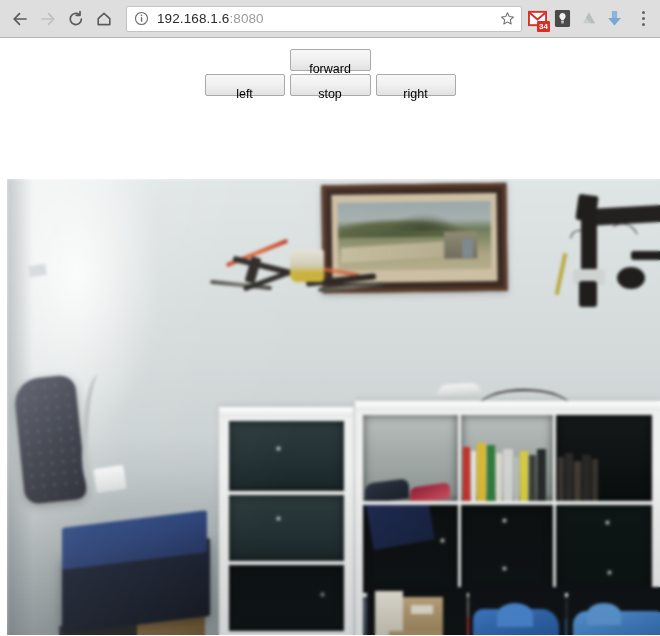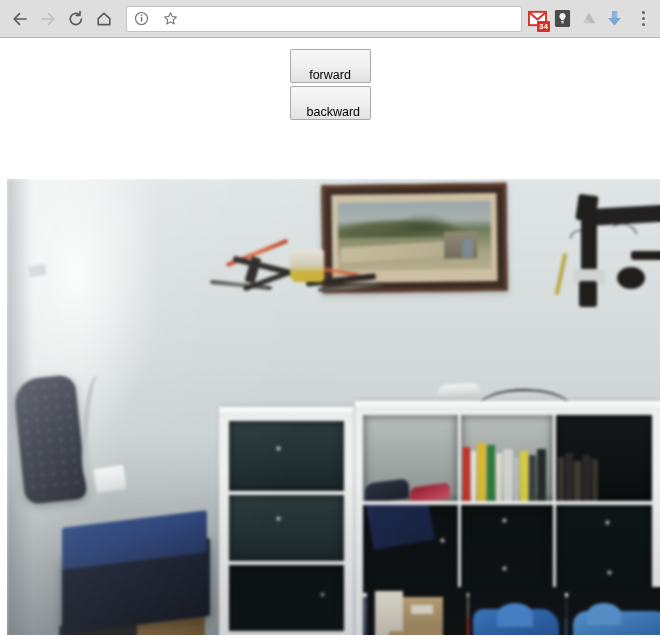--- a/index.html
+++ b/index.html
@@ -124,21 +124,21 @@
     gap: 5px;
     margin-bottom: 3px;
   }
   .ctrl-btn {
     font-family: "Liberation Sans", sans-serif;
     font-size: 12.5px;
     color: #000000;
     background: linear-gradient(to bottom, #f7f7f7 0%, #f1f1f1 45%, #e2e2e2 100%);
     border: 1px solid #a9a9a9;
     border-radius: 2px;
-    padding: 16px;
+    padding: 10px;
     height: 21px;
     line-height: 19px;
     text-align: center;
     box-sizing: border-box;
     cursor: default;
   }
   .ctrl-btn.w-left   { width: 80px; }
   .ctrl-btn.w-mid    { width: 81px; }
   .ctrl-btn.w-right  { width: 80px; }
 
@@ -412,20 +412,21 @@
   </div>
 
   <div class="omnibox">
     <span class="info-icon">
       <svg width="15" height="15" viewBox="0 0 16 16" aria-hidden="true">
         <circle cx="8" cy="8" r="6.4" fill="none" stroke="#6e6e6e" stroke-width="1.2"></circle>
         <circle cx="8" cy="4.7" r="0.85" fill="#6e6e6e"></circle>
         <rect x="7.3" y="6.5" width="1.5" height="5" rx="0.6" fill="#6e6e6e"></rect>
       </svg>
     </span>
+    <span class="url-text"><span>192.168.1.6</span><span class="url-port">:8080</span></span>
     <span class="star-icon">
       <svg width="15" height="15" viewBox="0 0 16 16" aria-hidden="true">
         <path d="M8 1.8 L9.9 5.9 L14.3 6.4 L11.0 9.4 L11.9 13.8 L8 11.6 L4.1 13.8 L5.0 9.4 L1.7 6.4 L6.1 5.9 Z" fill="none" stroke="#6e6e6e" stroke-width="1.1" stroke-linejoin="round"></path>
       </svg>
     </span>
   </div>
 
   <div class="ext-icon">
     <span class="gmail-wrap">
       <svg width="19" height="19" viewBox="0 0 20 20" aria-hidden="true">
@@ -466,21 +467,23 @@
   </div>
 </div>
 
 <div class="page">
 
   <div class="controls">
     <div class="ctrl-row">
       <button class="ctrl-btn w-mid">forward</button>
     </div>
     <div class="ctrl-row">
-      <button class="ctrl-btn w-mid">backward</button>
+      <button class="ctrl-btn w-left">left</button>
+      <button class="ctrl-btn w-mid">stop</button>
+      <button class="ctrl-btn w-right">right</button>
     </div>
   </div>
 
   <div class="stream-wrap" title="Live IP camera view of a room with white cube bookcases, a quadcopter drone on top, a framed landscape painting, tools on the wall, a blue box on a wooden chair and a dark patterned bag">
     <div class="scene">
 
       <div class="wall"></div>
       <div class="wall-glow"></div>
       <div class="wall-shadow-left"></div>
       <div class="wall-dark-bottom"></div>

